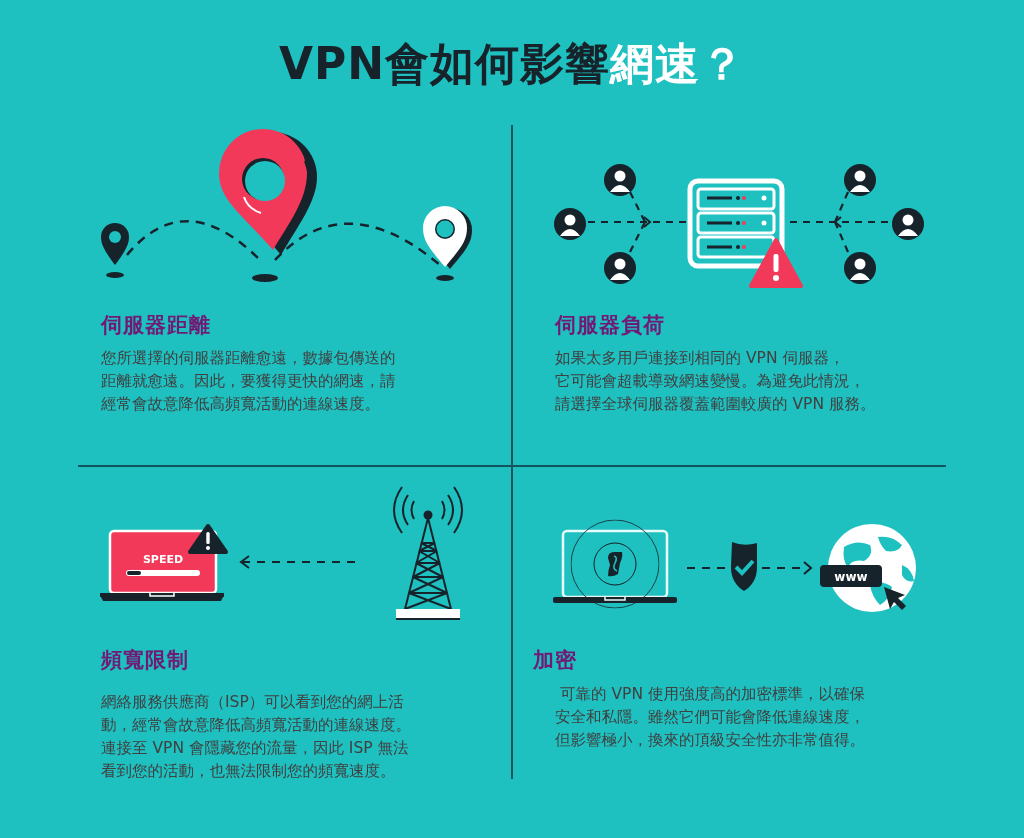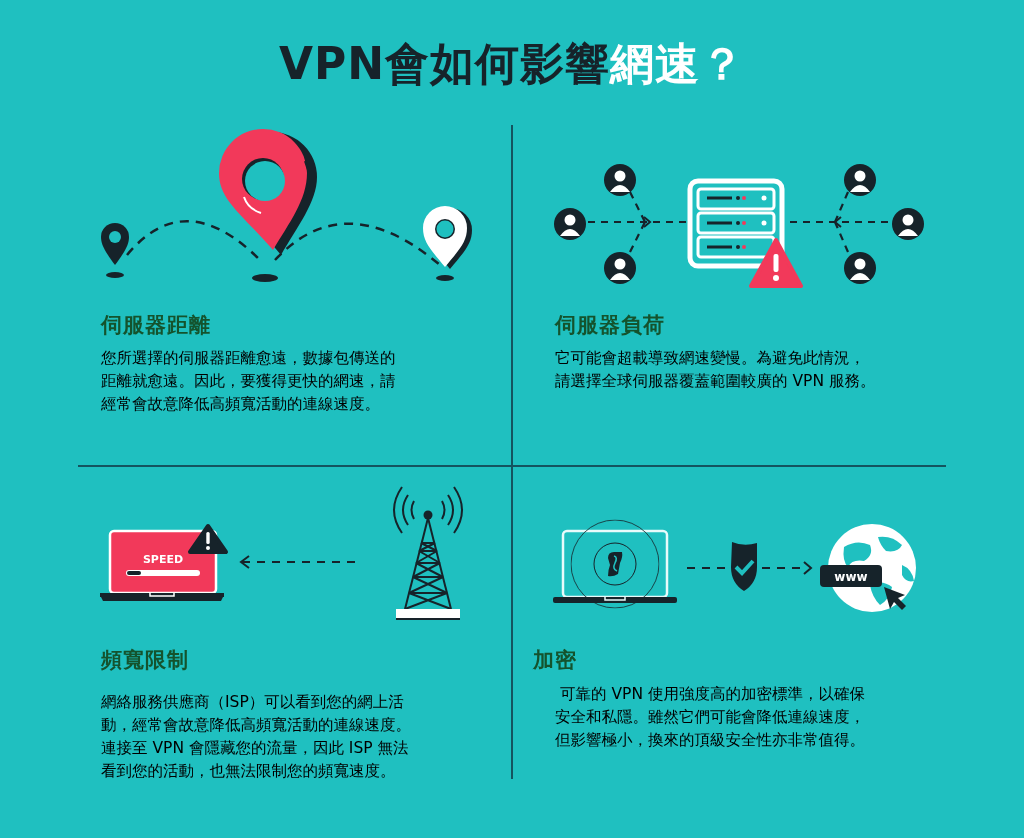--- a/index.html
+++ b/index.html
@@ -18,25 +18,25 @@
     .title .accent { color: #ffffff; }
     .vdivider {
       position: absolute; left: 511px; top: 125px; width: 2px; height: 654px; background: #14545f;
     }
     .hdivider {
       position: absolute; left: 78px; top: 465px; width: 868px; height: 2px; background: #14545f;
     }
     .quad { position: absolute; }
     .quad .illus { position: absolute; }
     .quad h2 {
-      position: absolute; font-size: 21px; font-weight: bold; color: #14532d; letter-spacing: 1px;
+      position: absolute; font-size: 21px; font-weight: bold; color: #701a75; letter-spacing: 1px;
       white-space: nowrap;
     }
     .quad p {
-      position: absolute; font-size: 15.5px; line-height: 23px; color: #000000; white-space: nowrap;
+      position: absolute; font-size: 15.5px; line-height: 23px; color: #404040; white-space: nowrap;
     }
     .quad p span { display: block; }
     svg { display: block; overflow: visible; }
   </style>
 </head>
 <body>
 
 <h1 class="title"><span>VPN會如何影響</span><span class="accent">網速？</span></h1>
 
 <div class="vdivider"></div>
@@ -155,20 +155,21 @@
 
       <g>
         <path d="M226 80 L251 126 L201 126 Z" fill="#f2395a" stroke="#f2395a" stroke-width="4" stroke-linejoin="round"></path>
         <rect x="223.5" y="94" width="5" height="18" rx="2" fill="#fff"></rect>
         <circle cx="226" cy="118" r="3" fill="#fff"></circle>
       </g>
     </svg>
   </div>
   <h2 style="left:555px;top:311px;">伺服器負荷</h2>
   <p style="left:555px;top:347px;">
+    <span>如果太多用戶連接到相同的 VPN 伺服器，</span>
     <span>它可能會超載導致網速變慢。為避免此情況，</span>
     <span>請選擇全球伺服器覆蓋範圍較廣的 VPN 服務。</span>
   </p>
 </section>
 
 <section class="quad" style="left:0;top:0;">
   <div class="illus" style="left:98px;top:485px;">
     <svg width="360" height="140" viewBox="0 0 360 140">
 
       <g>

